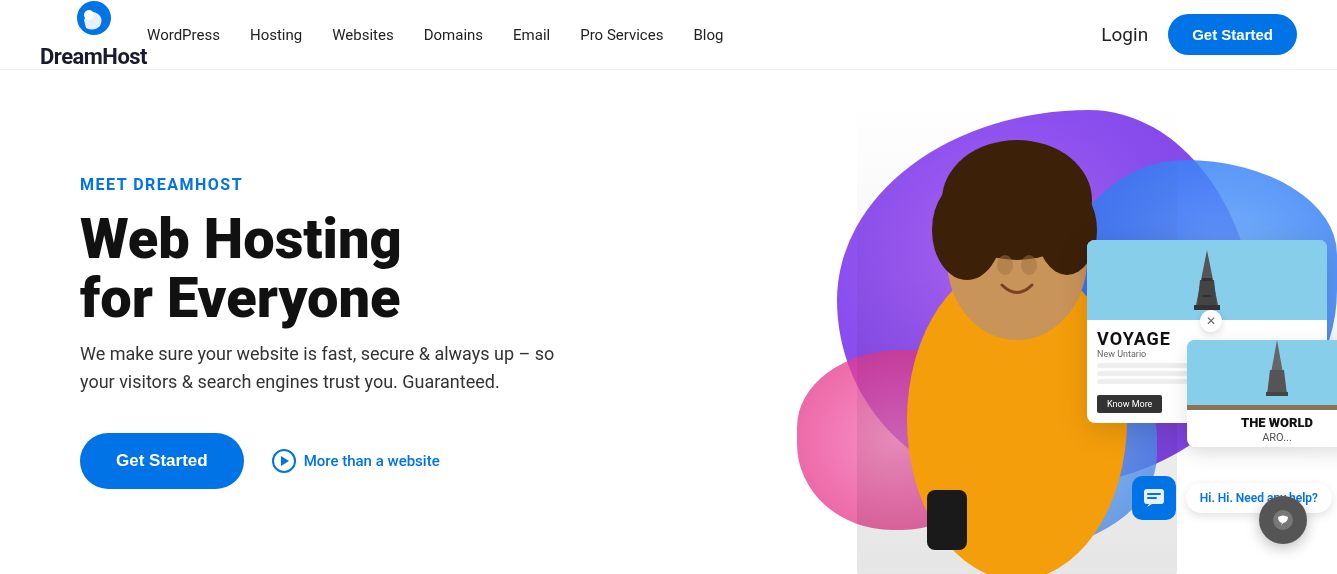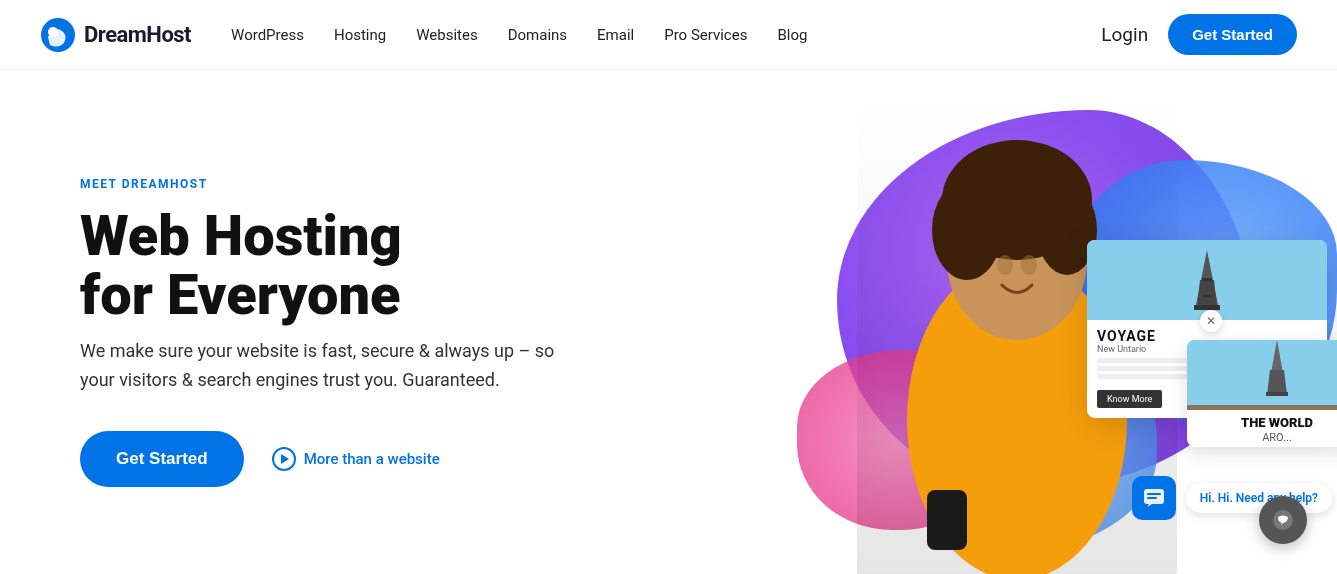--- a/index.html
+++ b/index.html
@@ -24,22 +24,22 @@
       background: #fff;
       border-bottom: 1px solid #eee;
       position: relative;
       z-index: 10;
     }
 
     .logo-area {
       display: flex;
       align-items: center;
       gap: 8px;
-      margin-right: 40px;
       text-decoration: none;
+      flex-direction: column;
     }
 
     .logo-icon {
       width: 36px;
       height: 36px;
     }
 
     .logo-text {
       font-size: 22px;
       font-weight: 700;
@@ -96,21 +96,21 @@
       overflow: hidden;
     }
 
     .hero-content {
       flex: 0 0 580px;
       max-width: 580px;
       z-index: 2;
     }
 
     .meet-label {
-      font-size: 12px;
+      font-size: 16px;
       font-weight: 700;
       color: #0073e6;
       letter-spacing: 1.5px;
       text-transform: uppercase;
       margin-bottom: 16px;
     }
 
     .hero-title {
       font-size: 56px;
       font-weight: 900;
@@ -273,21 +273,21 @@
       display: flex;
       align-items: center;
       justify-content: center;
     }
 
     .card-body {
       padding: 8px 10px 10px;
     }
 
     .card-title-small {
-      font-size: 14px;
+      font-size: 18px;
       font-weight: 700;
       color: #111;
       text-transform: uppercase;
       letter-spacing: 1px;
     }
 
     .card-subtitle {
       font-size: 9px;
       color: #666;
       margin-bottom: 4px;

